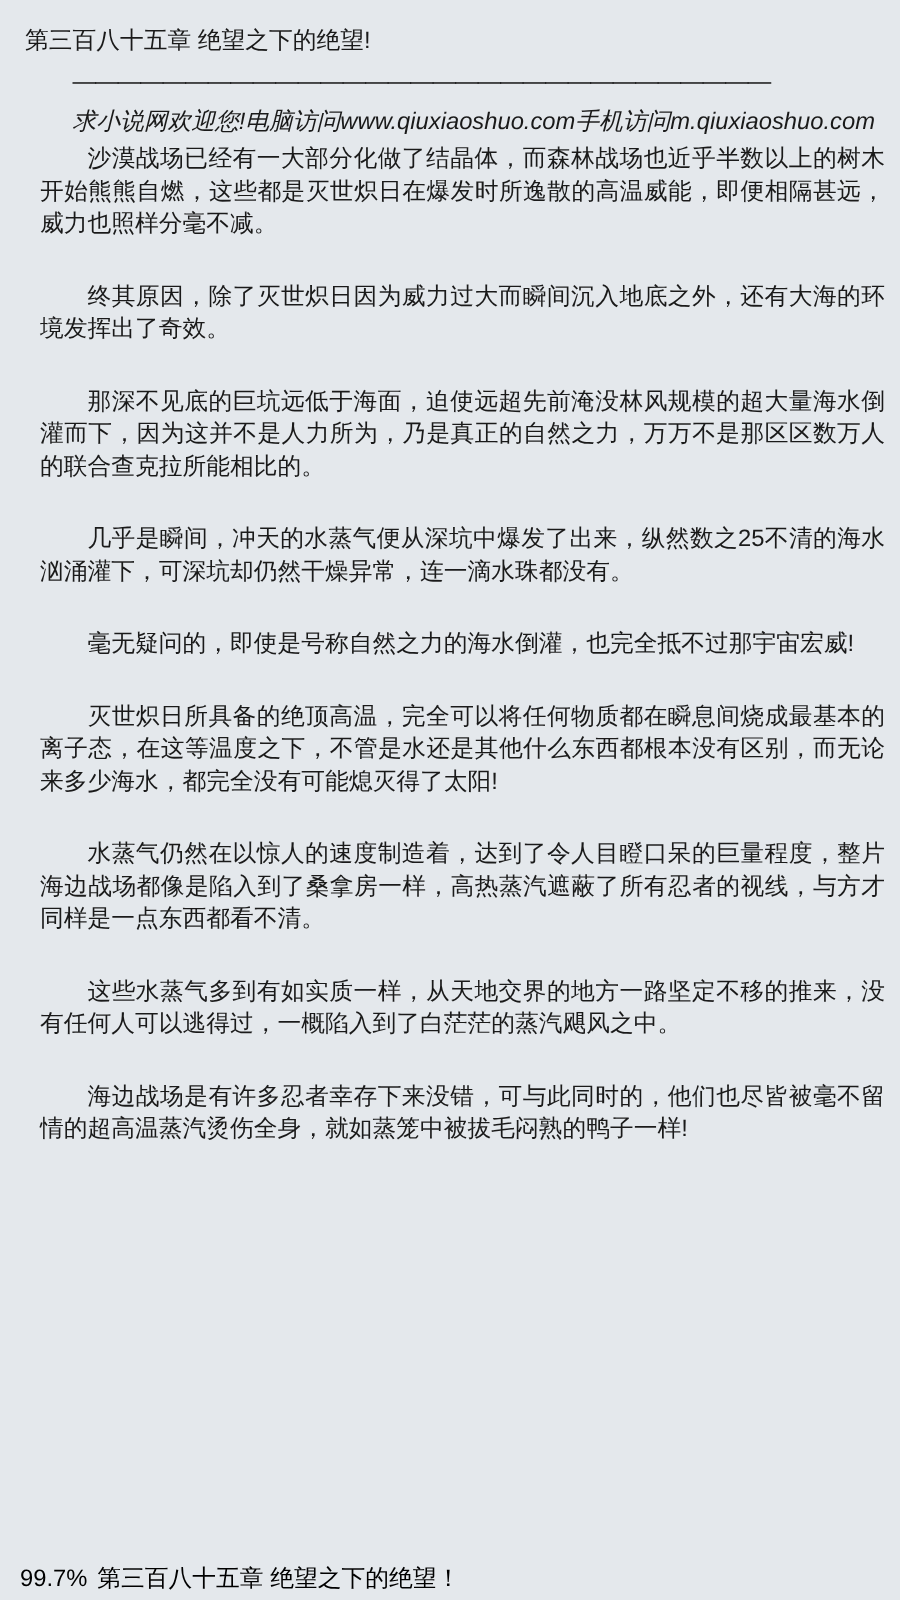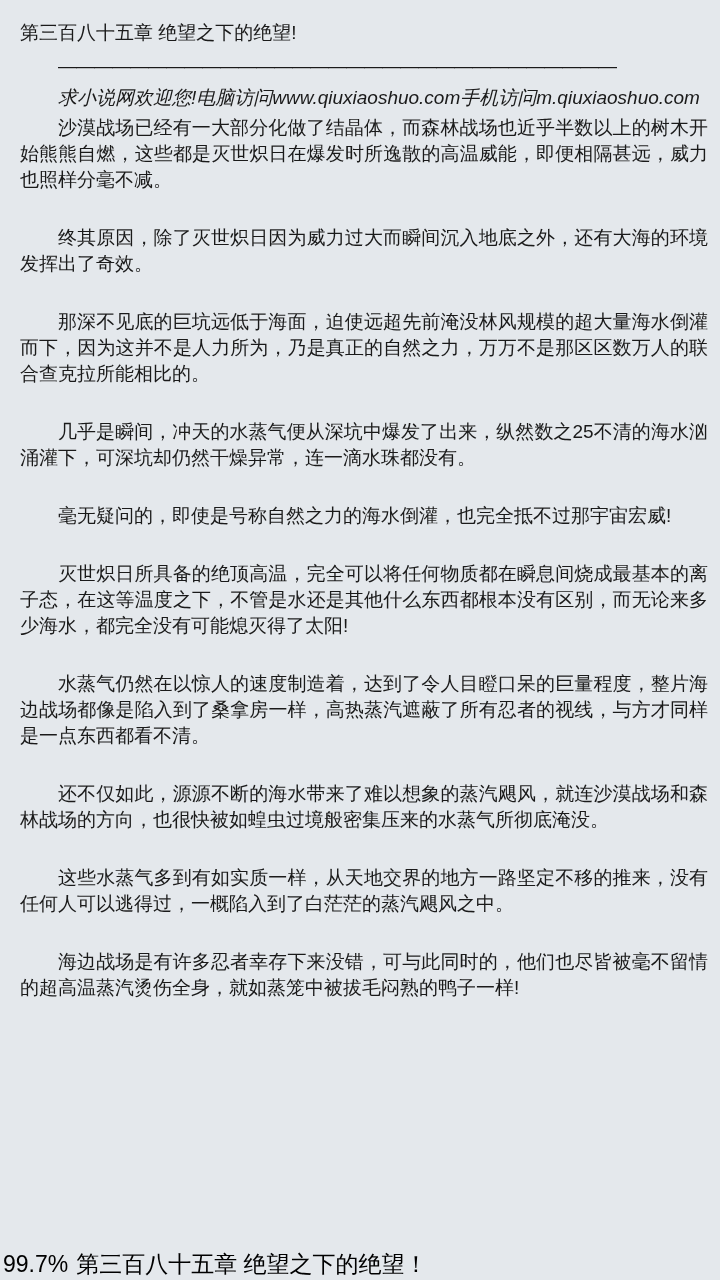--- a/index.html
+++ b/index.html
@@ -32,29 +32,29 @@
     letter-spacing: -1px;
   }
   .promo {
     margin: 0 0 4px 0;
     text-indent: 2em;
     white-space: nowrap;
     overflow: hidden;
     font-style: italic;
   }
   .paragraphs p {
-    margin: 0 0 32px 0;
+    margin: 0 0 32px 12px;
     text-indent: 2em;
     text-align: justify;
   }
   .status-bar {
     position: absolute;
-    left: 3px;
+    left: 16px;
     bottom: 2px;
-    font-size: 23px;
+    font-size: 19px;
     line-height: 28px;
     color: #000000;
     white-space: nowrap;
   }
   .status-bar .progress {
     margin-right: 8px;
   }
 </style>
 </head>
 <body>
@@ -64,21 +64,20 @@
   <div class="separator">———————————————————————————————</div>
   <div class="promo">求小说网欢迎您!电脑访问www.qiuxiaoshuo.com手机访问m.qiuxiaoshuo.com</div>
   <div class="paragraphs">
       <p>沙漠战场已经有一大部分化做了结晶体，而森林战场也近乎半数以上的树木开始熊熊自燃，这些都是灭世炽日在爆发时所逸散的高温威能，即便相隔甚远，威力也照样分毫不减。</p>
       <p>终其原因，除了灭世炽日因为威力过大而瞬间沉入地底之外，还有大海的环境发挥出了奇效。</p>
       <p>那深不见底的巨坑远低于海面，迫使远超先前淹没林风规模的超大量海水倒灌而下，因为这并不是人力所为，乃是真正的自然之力，万万不是那区区数万人的联合查克拉所能相比的。</p>
       <p>几乎是瞬间，冲天的水蒸气便从深坑中爆发了出来，纵然数之25不清的海水汹涌灌下，可深坑却仍然干燥异常，连一滴水珠都没有。</p>
       <p>毫无疑问的，即使是号称自然之力的海水倒灌，也完全抵不过那宇宙宏威!</p>
       <p>灭世炽日所具备的绝顶高温，完全可以将任何物质都在瞬息间烧成最基本的离子态，在这等温度之下，不管是水还是其他什么东西都根本没有区别，而无论来多少海水，都完全没有可能熄灭得了太阳!</p>
       <p>水蒸气仍然在以惊人的速度制造着，达到了令人目瞪口呆的巨量程度，整片海边战场都像是陷入到了桑拿房一样，高热蒸汽遮蔽了所有忍者的视线，与方才同样是一点东西都看不清。</p>
-      <p>还不仅如此，源源不断的海水带来了难以想象的蒸汽飓风，就连沙漠战场和森林战场的方向，也很快被如蝗虫过境般密集压来的水蒸气所彻底淹没。</p>
       <p>这些水蒸气多到有如实质一样，从天地交界的地方一路坚定不移的推来，没有任何人可以逃得过，一概陷入到了白茫茫的蒸汽飓风之中。</p>
       <p>海边战场是有许多忍者幸存下来没错，可与此同时的，他们也尽皆被毫不留情的超高温蒸汽烫伤全身，就如蒸笼中被拔毛闷熟的鸭子一样!</p>
     </div>
 </div>
 
 <div class="status-bar">
   <span class="progress">99.7%</span><span>第三百八十五章 绝望之下的绝望！</span>
 </div>
 
 </body></html>

